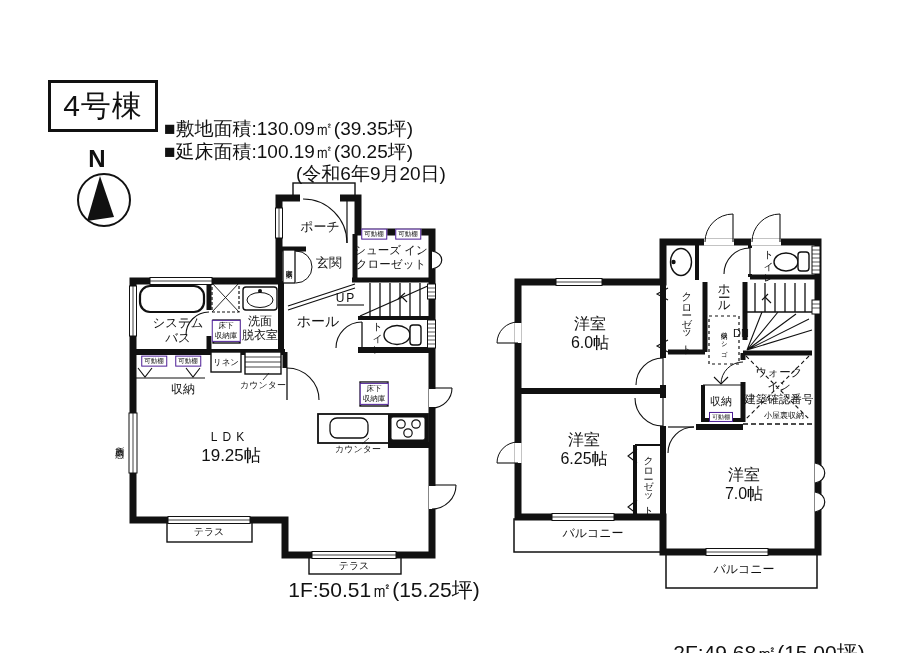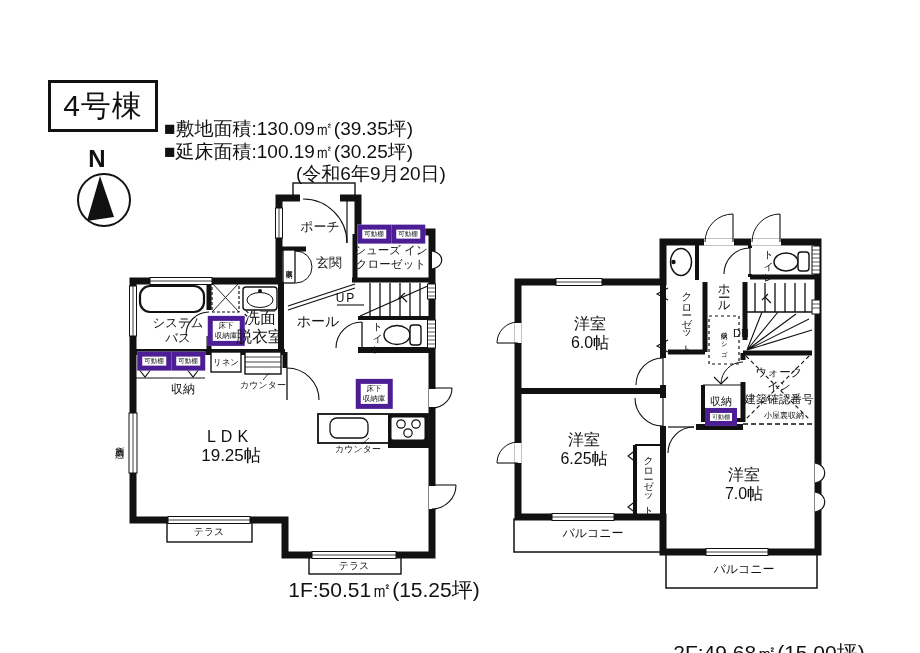--- a/index.html
+++ b/index.html
@@ -7,21 +7,21 @@
     position:relative; width:920px; height:653px; background:#fff;
     font-family:"Liberation Sans","DejaVu Sans",sans-serif; color:#111; overflow:hidden;
   }
   .plan-svg { position:absolute; left:0; top:0; width:920px; height:653px; }
   .lbl {
     position:absolute; transform:translate(-50%,-50%);
     white-space:nowrap; text-align:center; line-height:1.18; color:#111;
   }
   .ml { white-space:pre-line; }
   .vert { writing-mode:vertical-rl; text-orientation:upright; letter-spacing:1px; line-height:1; }
-  .boxed { border:5px solid #4c1d95; background:#fff; padding:0 2px; line-height:1.35; }
+  .boxed { border:1px solid #4c1d95; background:#fff; padding:0 2px; line-height:1.35; }
   .bldg-box {
     position:absolute; left:48px; top:80px; width:104px; height:46px;
     border:3px solid #111; display:flex; align-items:center; justify-content:center;
     font-size:30px; font-weight:500; letter-spacing:1px; background:#fff;
   }
   .info {
     position:absolute; left:164px; top:75px; font-size:19px; line-height:22.5px;
     font-weight:500; letter-spacing:0;margin-top:43px;
   }
   .info .indent { padding-left:132px; }
@@ -256,29 +256,29 @@
   <div class="lbl boxed" style="left:408px;top:234px;font-size:6.5px;">可動棚</div>
   <div class="lbl ml" style="left:391px;top:258px;font-size:11.5px;">シューズ イン
 クローゼット</div>
   <div class="lbl" style="left:346px;top:298px;font-size:12px;letter-spacing:2px;">UP</div>
   <div class="lbl" style="left:318px;top:321px;font-size:14px;">ホール</div>
   <div class="lbl vert" style="left:377px;top:333px;font-size:10px;">トイレ</div>
   <div class="lbl ml" style="left:178px;top:331px;font-size:12.5px;">システム
 バス</div>
   <div class="lbl ml boxed" style="left:226px;top:331px;font-size:7.5px;">床下
 収納庫</div>
-  <div class="lbl ml" style="left:260px;top:328px;font-size:16px;">洗面
+  <div class="lbl ml" style="left:260px;top:328px;font-size:12px;">洗面
 脱衣室</div>
   <div class="lbl" style="left:226px;top:362px;font-size:8.5px;">リネン</div>
   <div class="lbl boxed" style="left:154px;top:361px;font-size:6.5px;">可動棚</div>
   <div class="lbl boxed" style="left:188px;top:361px;font-size:6.5px;">可動棚</div>
   <div class="lbl" style="left:183px;top:389px;font-size:12px;">収納</div>
   <div class="lbl" style="left:263px;top:385px;font-size:9px;">カウンター</div>
   <div class="lbl vert" style="left:120px;top:440px;font-size:9.5px;">高所窓</div>
-  <div class="lbl" style="left:230px;top:437px;font-size:16px;letter-spacing:5px;">LDK</div>
+  <div class="lbl" style="left:230px;top:437px;font-size:12px;letter-spacing:5px;">LDK</div>
   <div class="lbl" style="left:231px;top:456px;font-size:17px;">19.25帖</div>
   <div class="lbl ml boxed" style="left:374px;top:394px;font-size:7.5px;">床下
 収納庫</div>
   <div class="lbl" style="left:358px;top:449px;font-size:9px;">カウンター</div>
   <div class="lbl" style="left:209px;top:532px;font-size:10px;">テラス</div>
   <div class="lbl" style="left:354px;top:566px;font-size:10px;">テラス</div>
   <div class="lbl caption" style="left:384px;top:590px;font-size:21px;">1F:50.51㎡(15.25坪)</div>
 
   <div class="lbl vert" style="left:768px;top:261px;font-size:10px;">トイレ</div>
   <div class="lbl vert" style="left:724px;top:291px;font-size:12.5px;">ホール</div>

